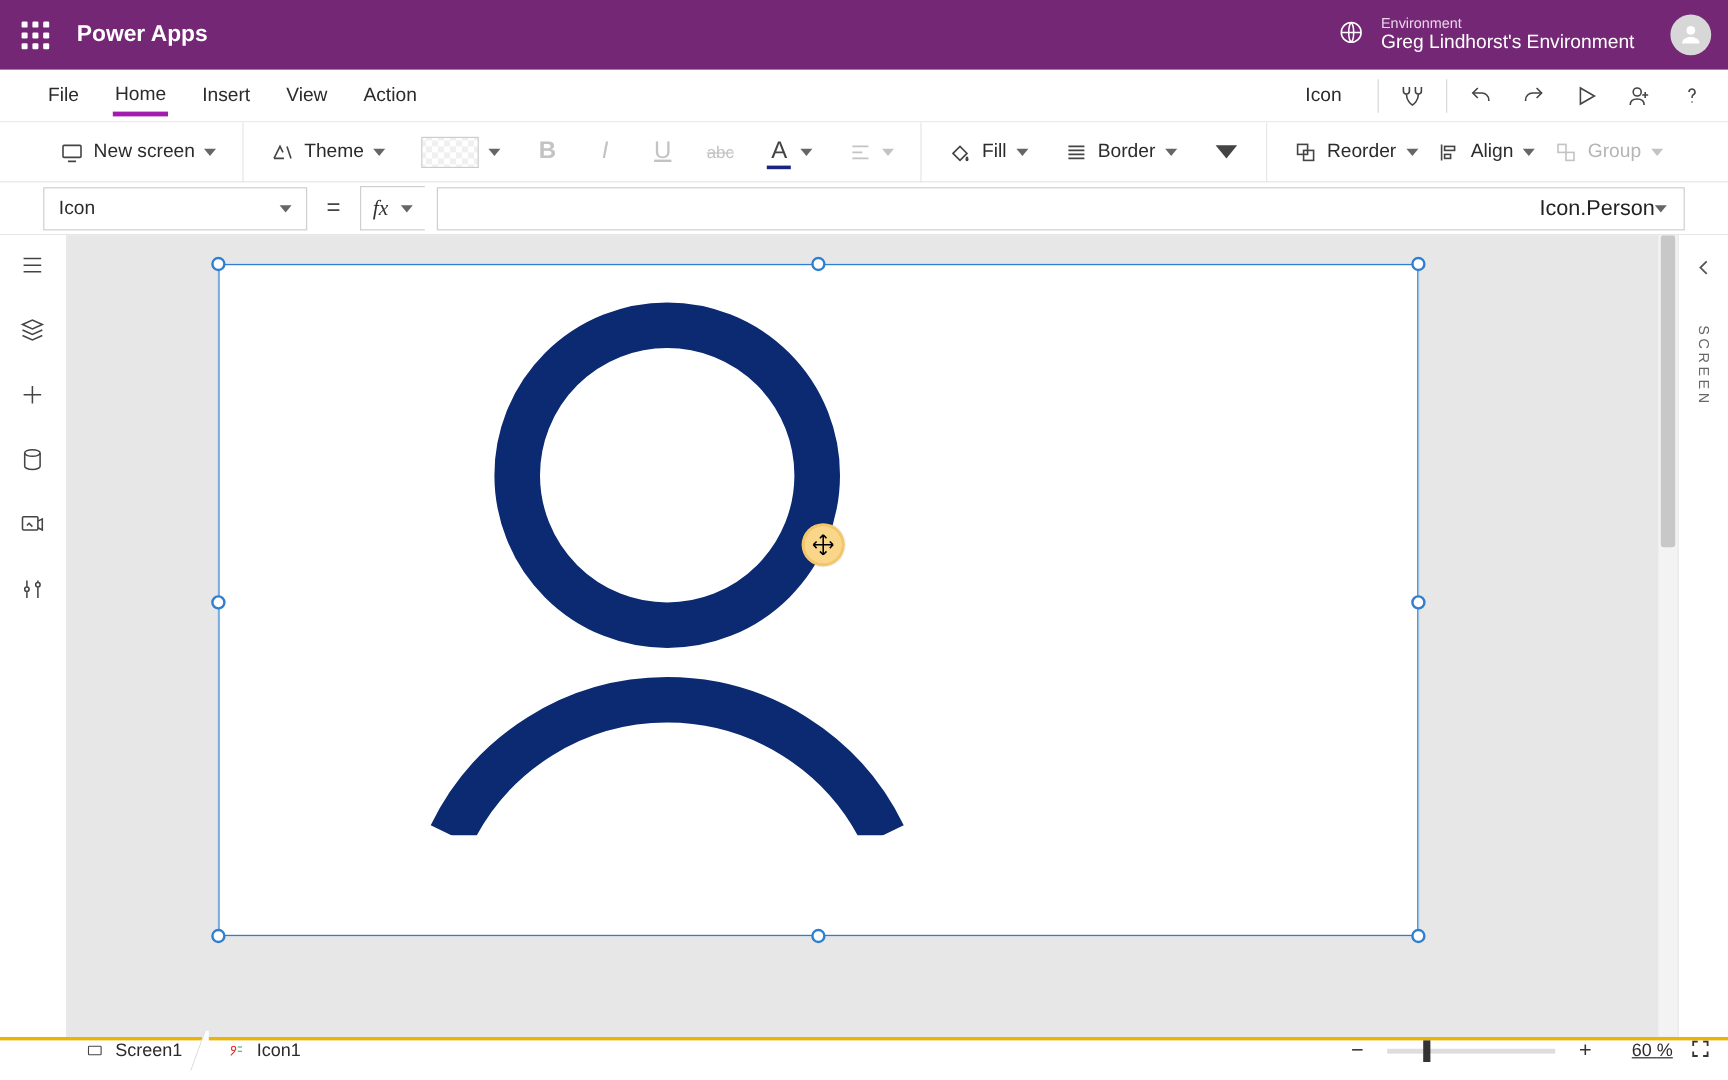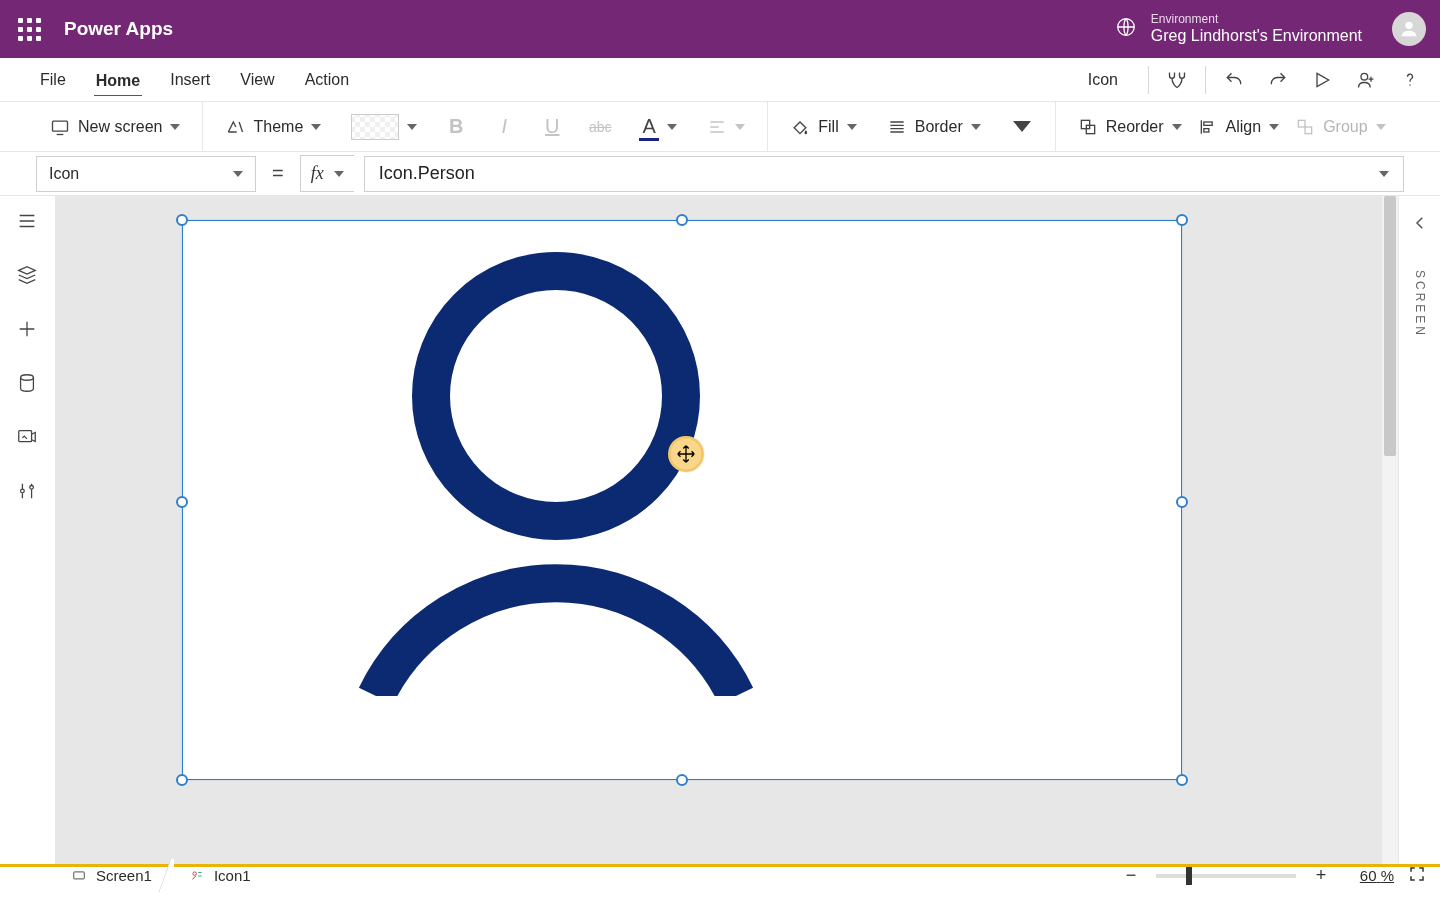--- a/index.html
+++ b/index.html
@@ -27,21 +27,21 @@
   .avatar { width: 34px; height: 34px; border-radius: 50%; background: #d7d7d7; display:flex; align-items:center; justify-content:center; }
   .avatar svg { width:22px; height:22px; fill:#fff; }
 
   
   .menubar {
     height: 44px; background:#ffffff; border-bottom:1px solid #e6e6e6;
     display:flex; align-items:center; padding: 0 8px;
   }
   .menu-tabs { display:flex; align-items:center; gap: 26px; padding-left: 30px; }
   .menu-tab { font-size:16px; color:#2b2b2b; padding: 8px 2px; cursor:pointer; }
-  .menu-tab.active { font-weight:700; border-bottom: 1px solid #a21caf; padding-bottom:5px; }
+  .menu-tab.active { font-weight:400; border-bottom: 4px solid #a21caf; padding-bottom:5px; }
   .menu-right { margin-left:auto; display:flex; align-items:center; gap: 0; height:100%; }
   .menu-context { font-size:16px; color:#2b2b2b; padding: 0 24px; }
   .vsep { width:1px; height:28px; background:#d8d8d8; margin: 0 6px; }
   .micon { width:44px; height:44px; display:flex; align-items:center; justify-content:center; cursor:pointer; color:#444; }
   .micon svg { width:20px; height:20px; stroke:#444; fill:none; stroke-width:1.6; }
 
   
   .ribbon {
     height: 50px; background:#ffffff; border-bottom:1px solid #e6e6e6;
     display:flex; align-items:center; padding: 0 0 0 28px;
@@ -60,21 +60,21 @@
   .chevbig { width:0;height:0;border-left:9px solid transparent;border-right:9px solid transparent;border-top:11px solid #444; margin:0 10px; }
 
   
   .formulabar {
     height: 44px; display:flex; align-items:center; gap:10px; padding: 6px 36px; border-bottom:1px solid #e6e6e6;
   }
   .propsel { width: 220px; height: 36px; border:1px solid #cfcfcf; display:flex; align-items:center; justify-content:space-between; padding:0 12px; font-size:16px; color:#2b2b2b; background:#fff; cursor:pointer; }
   .eq { font-size:20px; color:#444; padding: 0 6px; }
   .fx-box { display:flex; align-items:center; height:37px; border:1px solid #cfcfcf; border-right:none; padding: 0 10px; gap:10px; }
   .fx { font-style:italic; font-family: "Segoe UI", serif; font-size:18px; color:#333; }
-  .formula-input { flex:1; height:36px; border:1px solid #cfcfcf; display:flex; align-items:center; justify-content:space-between; padding:0 14px; font-family: ui-monospace, Consolas, monospace; font-size:18px; color:#222; }
+  .formula-input { flex:1; height:36px; border:1px solid #cfcfcf; display:flex; align-items:center; justify-content:flex-end; padding:0 14px; font-family: ui-monospace, Consolas, monospace; font-size:18px; color:#222; }
 
   
   .main { display:flex; height: calc(900px - 58px - 44px - 50px - 44px - 36px); }
   .leftrail { width:56px; border-right:1px solid #e6e6e6; padding-top:14px; display:flex; flex-direction:column; align-items:center; gap:30px; background:#fff; }
   .leftrail .lricon { width:24px; height:24px; color:#444; cursor:pointer; }
   .leftrail svg { width:22px; height:22px; stroke:#444; fill:none; stroke-width:1.4; }
 
   .canvas-wrap { flex:1; background:#e7e7e7; position:relative; overflow:hidden; }
   .vscroll { position:absolute; right:0; top:0; bottom:0; width:16px; background:#f3f3f3; }
   .vscroll .thumb { position:absolute; left:2px; right:2px; top:0; height:260px; background:#c8c8c8; border-radius:2px; }

